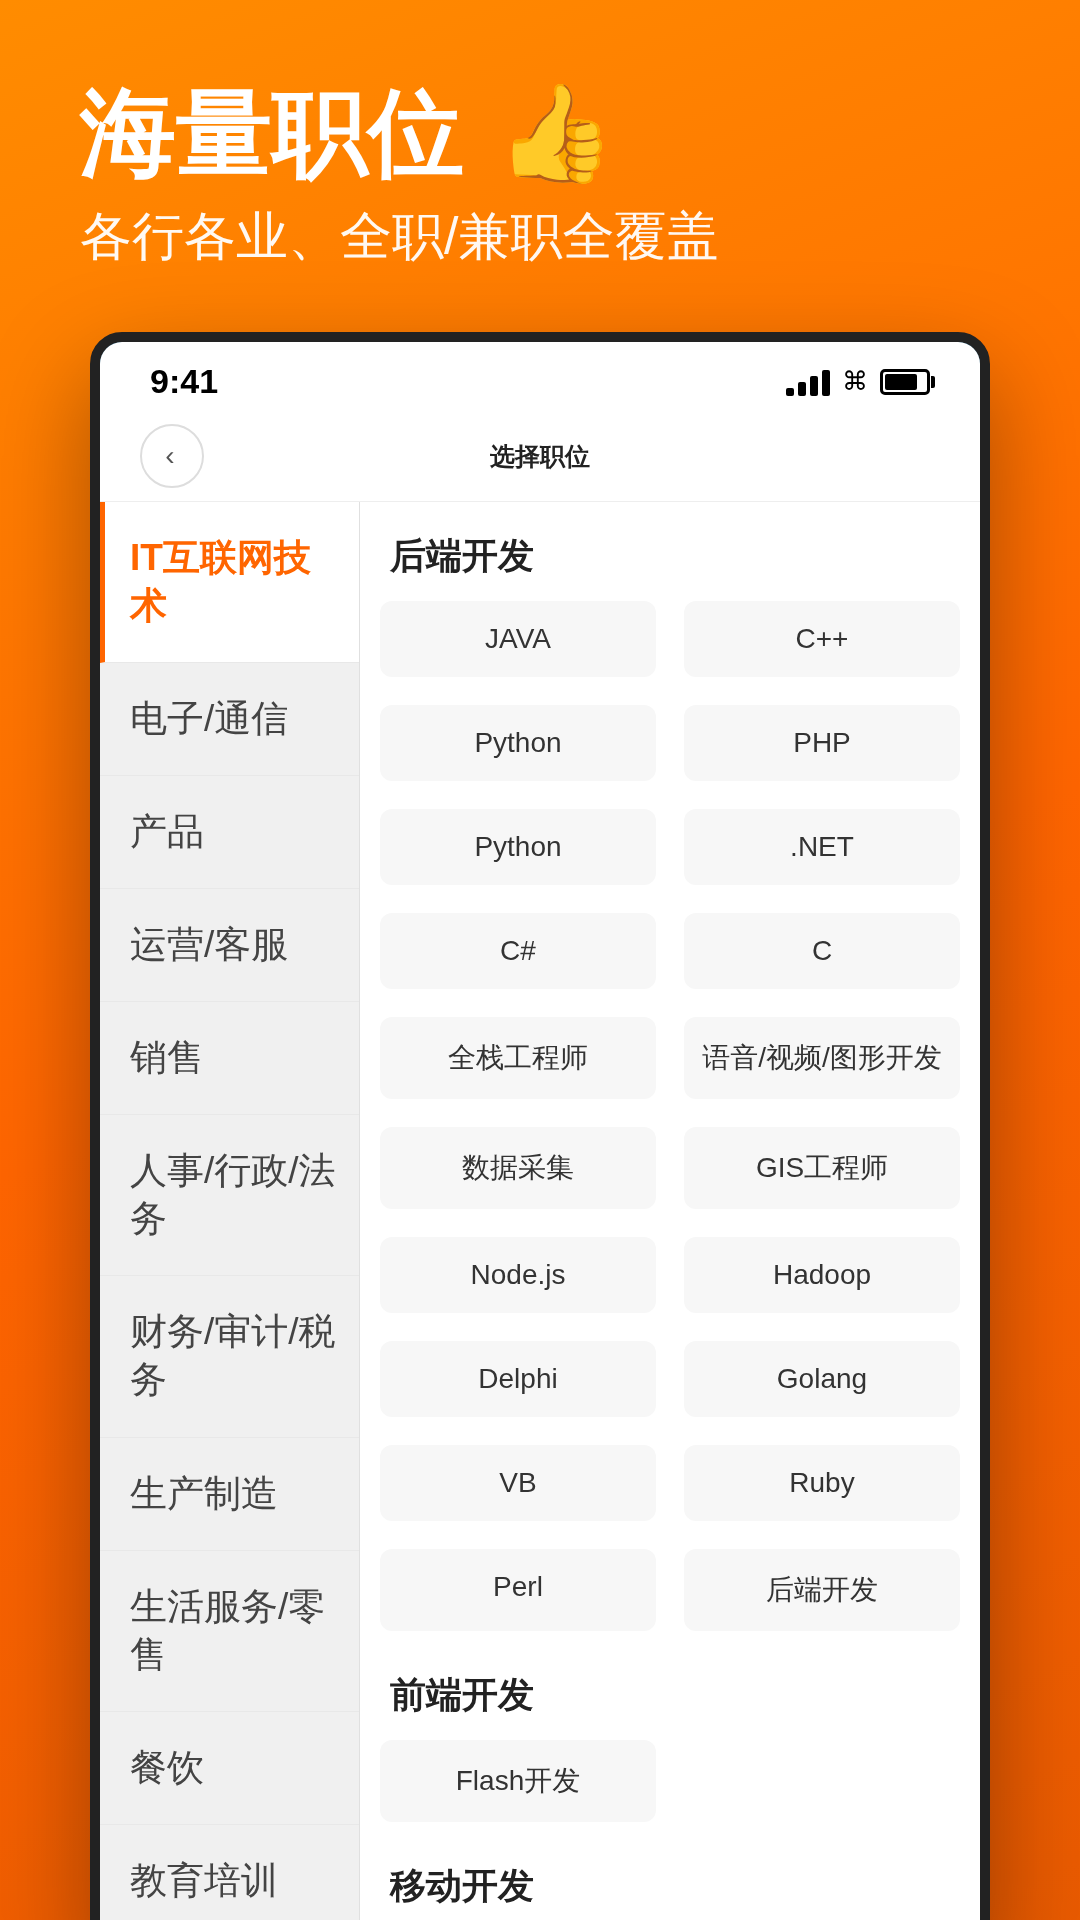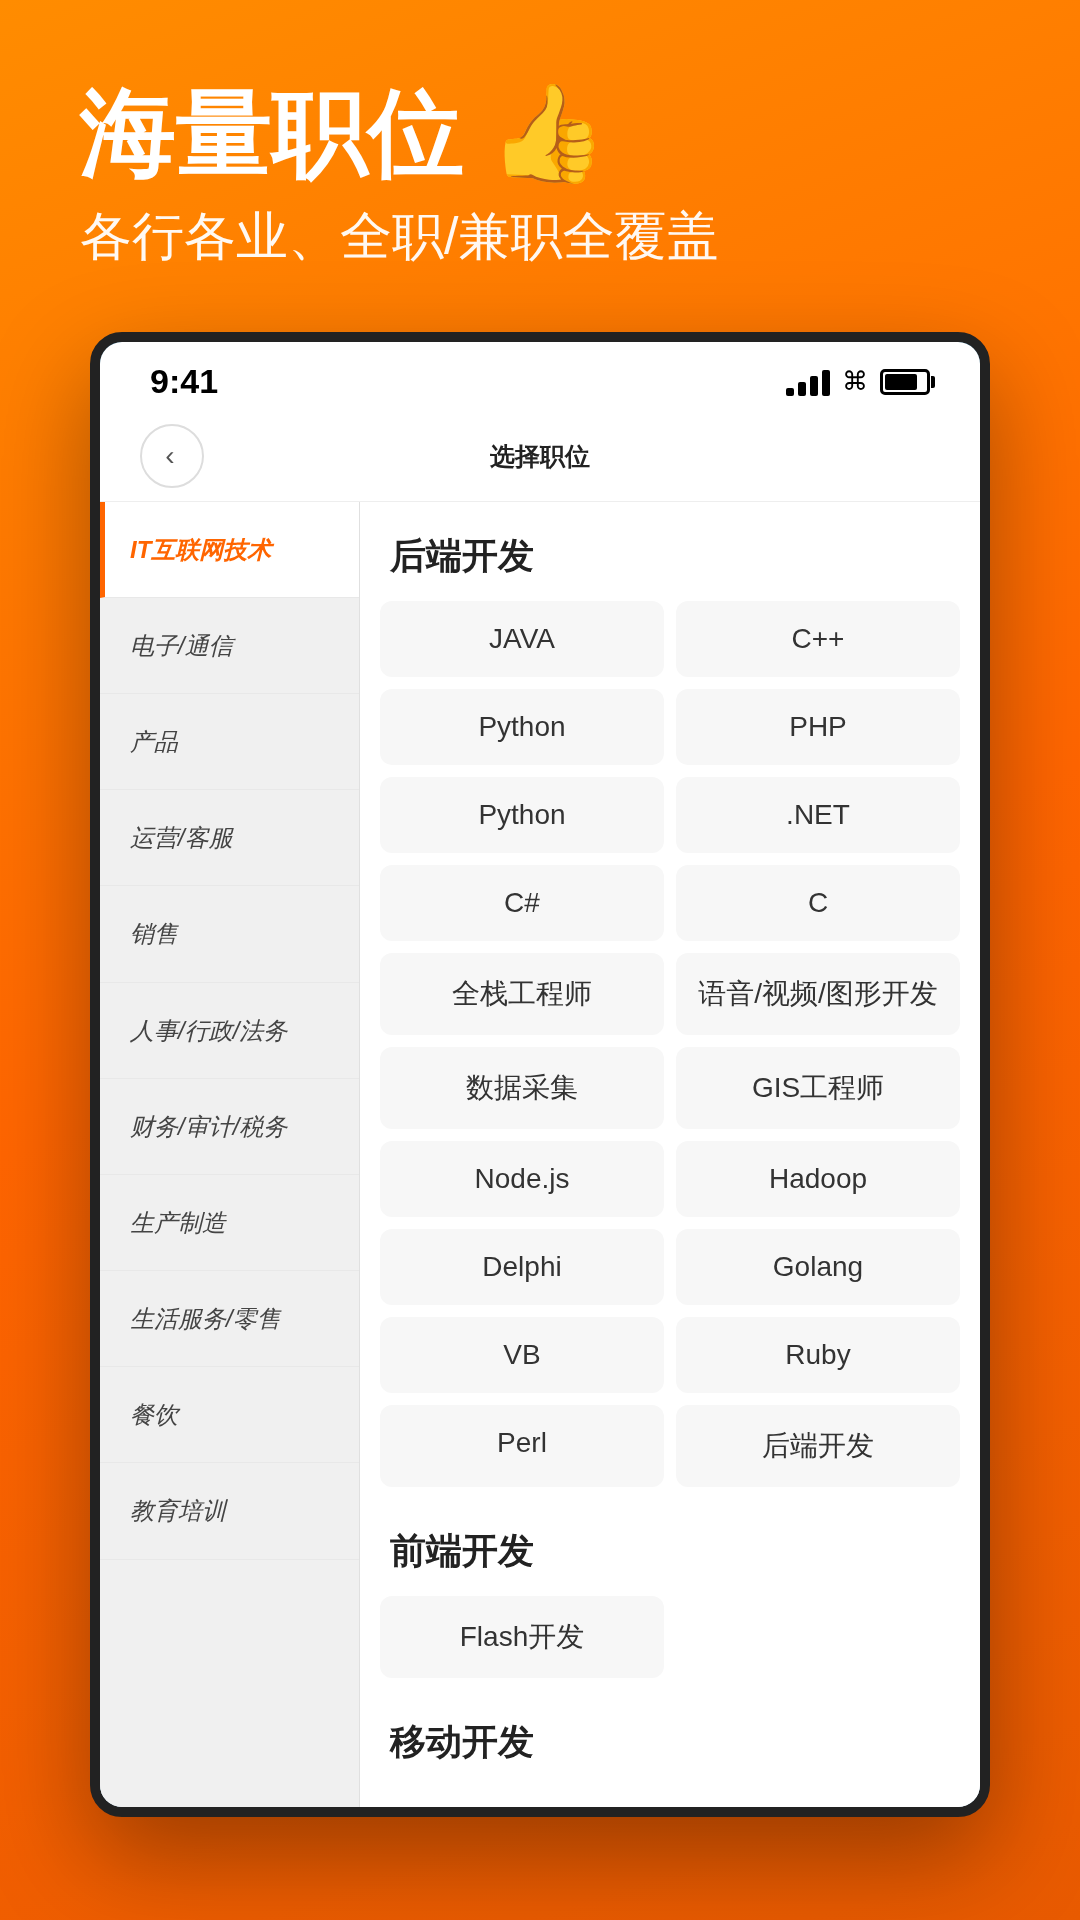--- a/index.html
+++ b/index.html
@@ -16,21 +16,21 @@
     
     .hero-area {
       padding: 80px 80px 60px 80px;
     }
     .hero-title {
       font-size: 96px;
       font-weight: 900;
       color: #fff;
       display: flex;
       align-items: center;
-      gap: 24px;
+      gap: 32px;
       line-height: 1.1;
     }
     .hero-subtitle {
       font-size: 52px;
       color: rgba(255,255,255,0.95);
       margin-top: 16px;
       font-weight: 400;
     }
 
     
@@ -151,26 +151,25 @@
     }
 
     
     .sidebar {
       width: 260px;
       background: #f0f0f0;
       border-right: 1px solid #e0e0e0;
     }
     .sidebar-item {
       padding: 32px 20px 32px 30px;
-      font-size: 24px;
+      font-size: 37px;
       color: #444;
       border-bottom: 1px solid #e8e8e8;
       cursor: pointer;
       line-height: 1.3;
-      font-style: italic;
     }
     .sidebar-item.active {
       color: #FF6500;
       font-weight: 600;
       background: #fff;
       border-left: 5px solid #FF6500;
       padding-left: 25px;
     }
 
     
@@ -185,21 +184,21 @@
       font-size: 36px;
       font-weight: 700;
       color: #222;
       padding: 30px 30px 20px 30px;
     }
 
     
     .items-grid {
       display: grid;
       grid-template-columns: 1fr 1fr;
-      gap: 12px;
+      gap: 28px;
       padding: 0 20px 10px 20px;
     }
     .grid-item {
       background: #f7f7f7;
       border-radius: 12px;
       padding: 22px 10px;
       text-align: center;
       font-size: 28px;
       color: #333;
       cursor: pointer;

